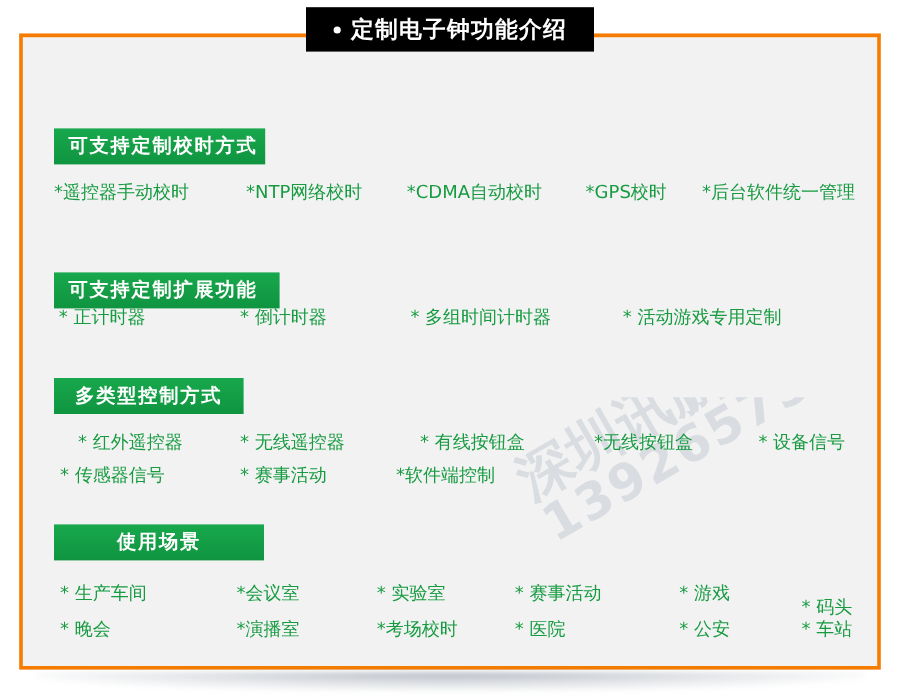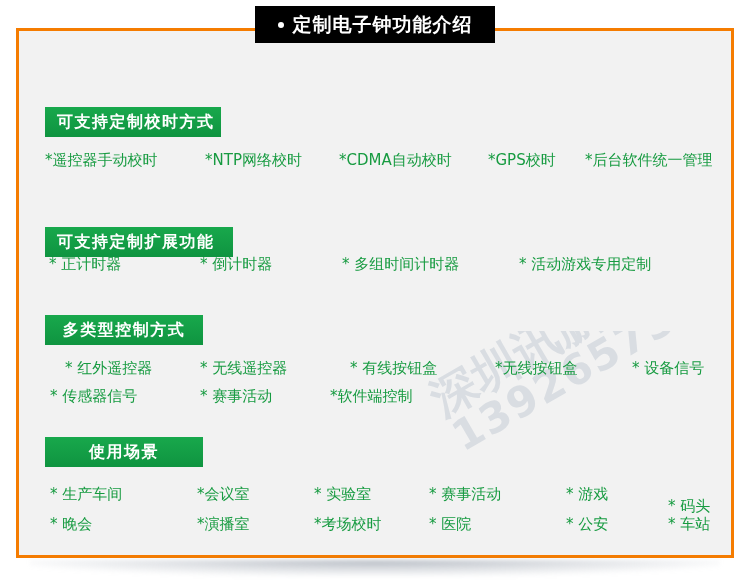--- a/index.html
+++ b/index.html
@@ -212,21 +212,21 @@
           <span class="item" style="position: absolute; left: 155px;">* 无线遥控器</span>
           <span class="item" style="position: absolute; left: 305px;">* 有线按钮盒</span>
           <span class="item" style="position: absolute; left: 450px;">*无线按钮盒</span>
           <span class="item" style="position: absolute; left: 587px;">* 设备信号</span>
         </div>
         <div class="row" style="top: 356px; position: absolute;">
           <span class="item" style="position: absolute; left: 5px;">* 传感器信号</span>
           <span class="item" style="position: absolute; left: 155px;">* 赛事活动</span>
           <span class="item" style="position: absolute; left: 285px;">*软件端控制</span>
         </div>
-        <div class="sec-head align-center" style="top: 406px; width: 158px;">
+        <div class="sec-head align-center" style="top: 406px; width: 175px;">
           <span class="sec-title">使用场景</span>
         </div>
         <div class="row" style="top: 454px; position: absolute;">
           <span class="item" style="position: absolute; left: 5px; text-align: center;">* 生产车间</span>
           <span class="item" style="position: absolute; left: 152px;">*会议室</span>
           <span class="item" style="position: absolute; left: 269px;">* 实验室</span>
           <span class="item" style="position: absolute; left: 384px;">* 赛事活动</span>
           <span class="item" style="position: absolute; left: 521px;">* 游戏</span>
           <span class="item" style="position: absolute; left: 623px; margin-top: 12px;">* 码头</span>
         </div>

